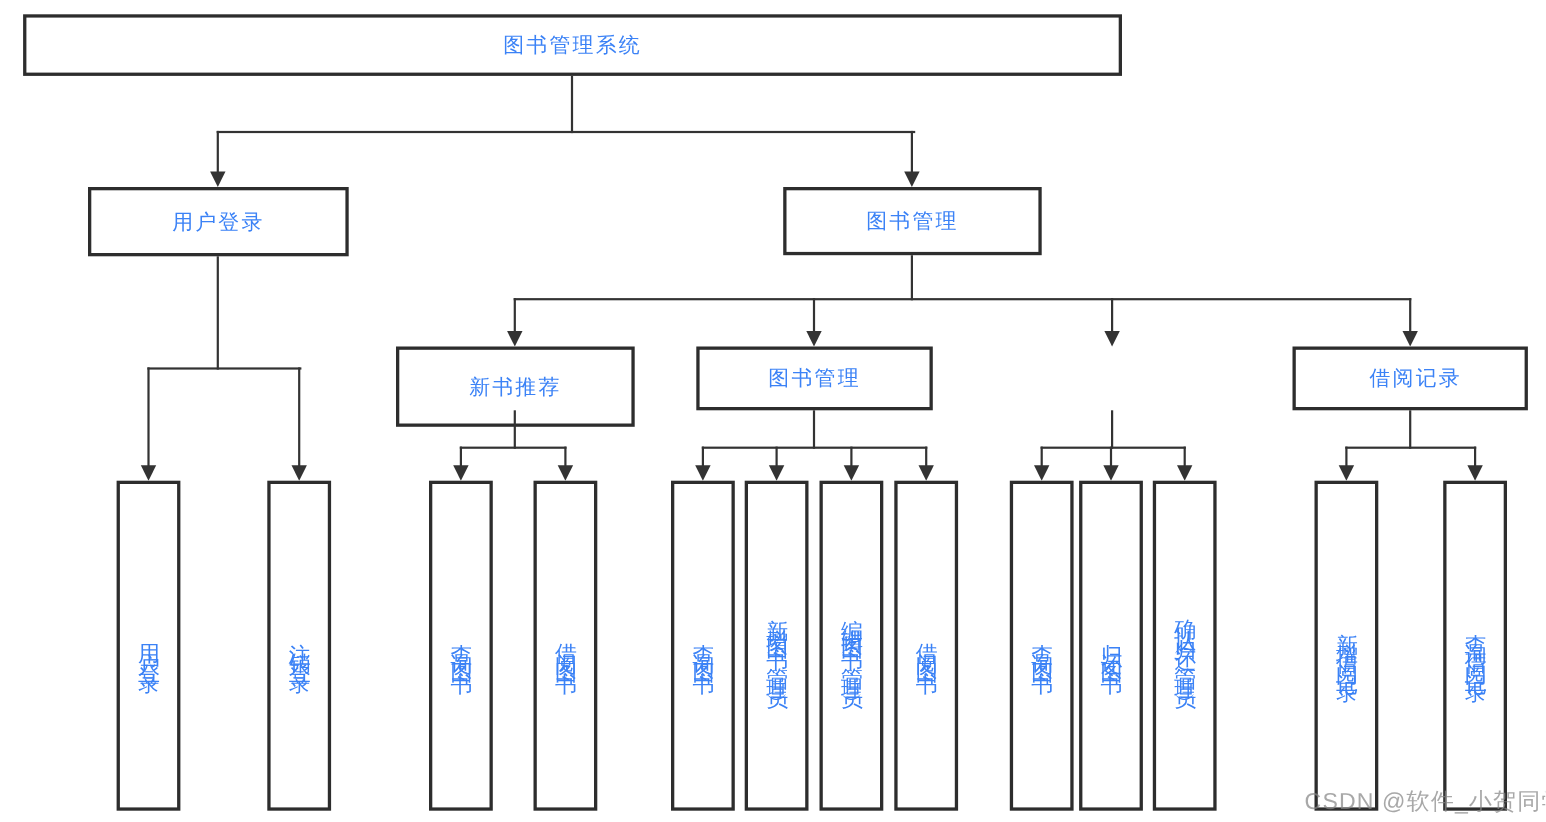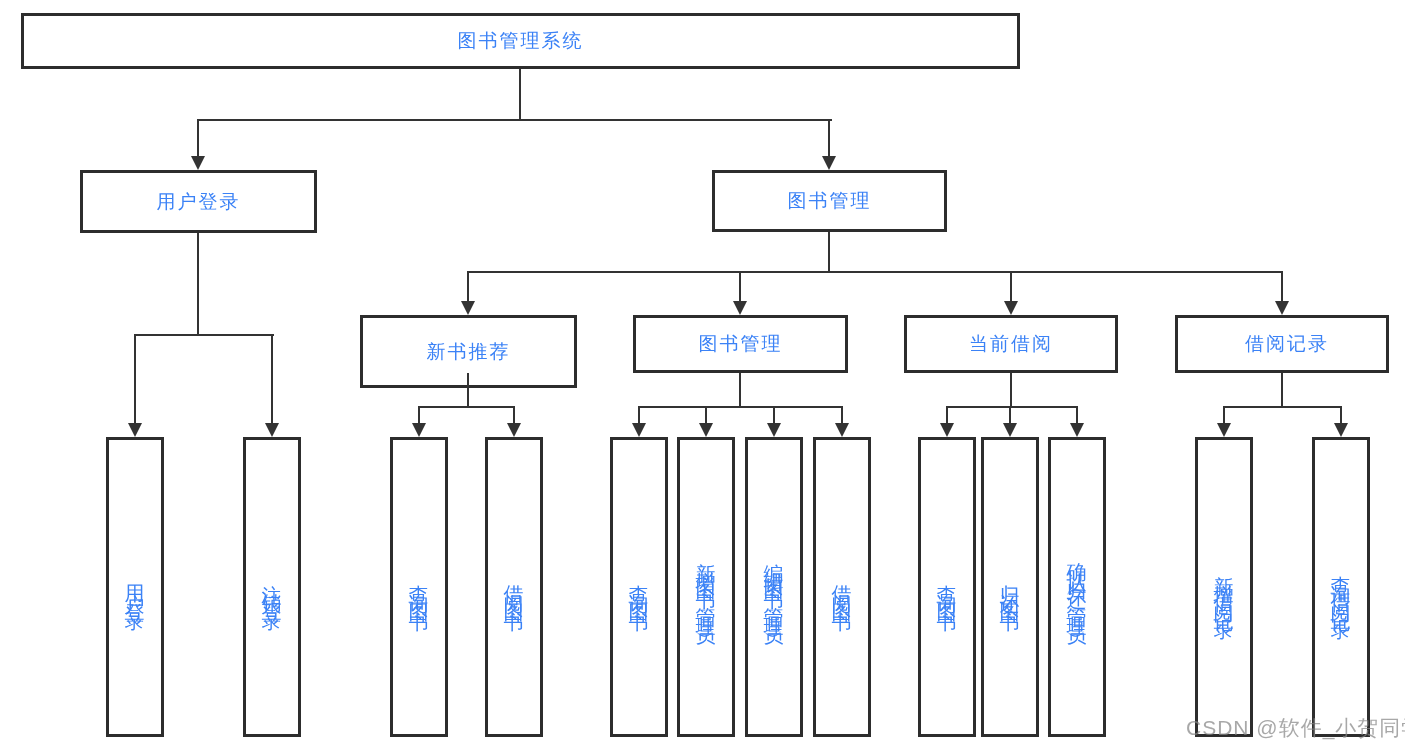--- a/index.html
+++ b/index.html
@@ -90,23 +90,20 @@
   <div class="arrow" style="left:1004px;top:301px;"></div>
   <div class="cv" style="left:1281px;top:271px;height:32px;"></div>
   <div class="arrow" style="left:1275px;top:301px;"></div>
 
   <div class="node" style="left:360px;top:315px;width:217px;height:73px;">
     <span>新书推荐</span>
   </div>
   <div class="node" style="left:633px;top:315px;width:215px;height:58px;">
     <span>图书管理</span>
   </div>
-  <div class="node" style="left:904px;top:315px;width:214px;height:58px;">
-    <span>当前借阅</span>
-  </div>
   <div class="node" style="left:1175px;top:315px;width:214px;height:58px;padding-left:10px;">
     <span>借阅记录</span>
   </div>
 
   <div class="cv" style="left:467px;top:373px;height:35px;"></div>
   <div class="ch" style="left:418px;top:406px;width:97px;"></div>
   <div class="cv" style="left:418px;top:406px;height:18px;"></div>
   <div class="arrow" style="left:412px;top:423px;"></div>
   <div class="cv" style="left:513px;top:406px;height:18px;"></div>
   <div class="arrow" style="left:507px;top:423px;"></div>

